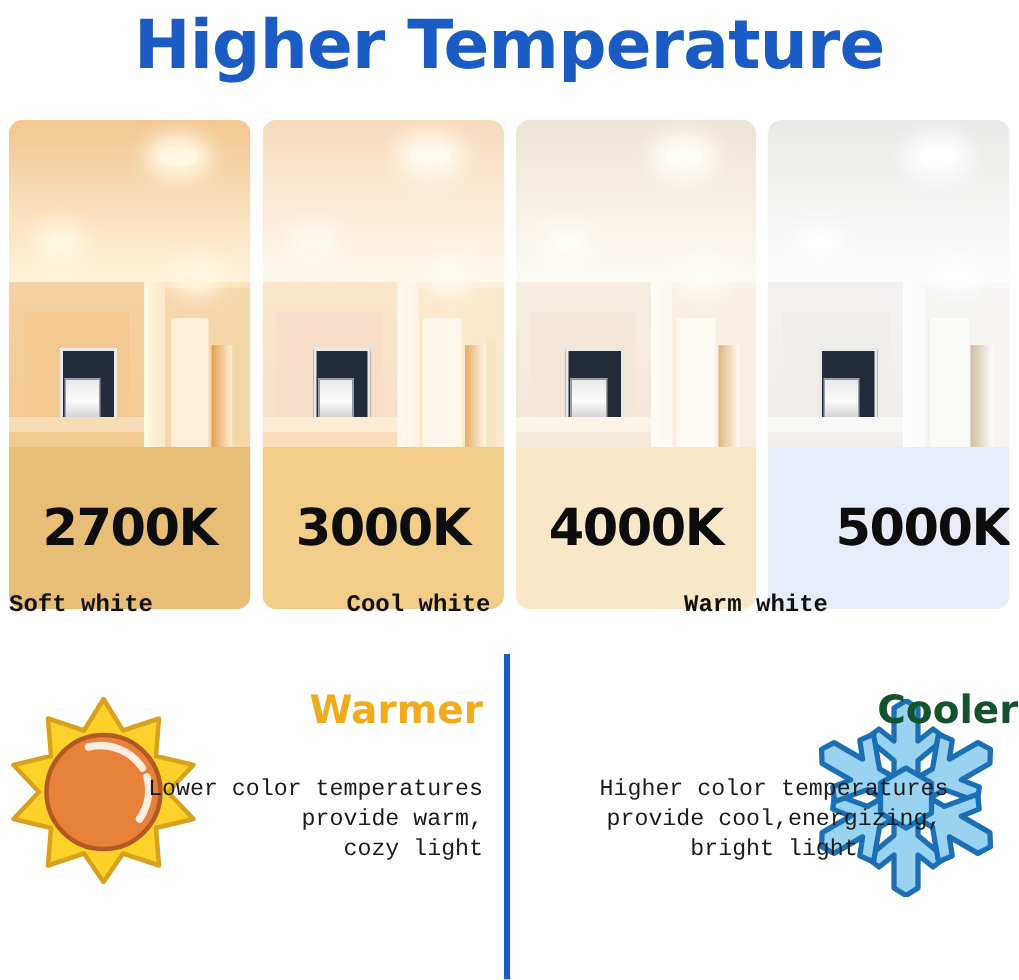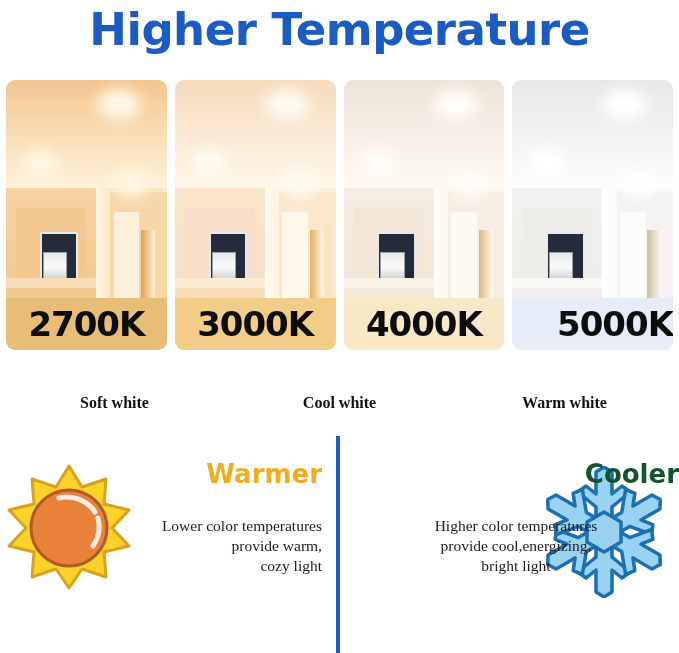--- a/index.html
+++ b/index.html
@@ -30,21 +30,21 @@
     line-height: 56px;
     white-space: nowrap;
   }
 
   
   #panel-row {
     position: absolute;
     left: 6px;
     top: 80px;
     width: 667px;
-    height: 270px;
+    height: 326px;
     display: flex;
     gap: 8px;
   }
   .panel {
     position: relative;
     flex: 1 1 0;
     border-radius: 9px;
     overflow: hidden;
     background: #ffffff;
   }
@@ -149,22 +149,21 @@
     position: absolute;
     left: 6px;
     top: 392px;
     width: 667px;
     height: 30px;
     display: flex;
     gap: 8px;
   }
   .caption {
     flex: 1 1 0;
-    text-align: center;
-    font-family: Liberation Serif, serif;
+    font-family: Liberation Mono, monospace;
     font-size: 16px;
     font-weight: bold;
     color: #111111;
     line-height: 22px;
     white-space: nowrap;
   }
 
   
   #divider {
     position: absolute;
@@ -194,21 +193,21 @@
     text-align: right;
     padding-right: 8px;
   }
   #cool-head {
     color: #14532d;
     text-align: right;
     padding-left: 8px;
   }
 
   .side-body {
-    font-family: Liberation Serif, serif;
+    font-family: Liberation Mono, monospace;
     font-size: 15.5px;
     color: #1c1c1c;
     line-height: 20px;
     margin-top: 20px;
   }
   #warm-body { text-align: right; padding-right: 8px; }
   #cool-body { text-align: center;  padding-left: 8px; }
 
   
   #sun-icon {

